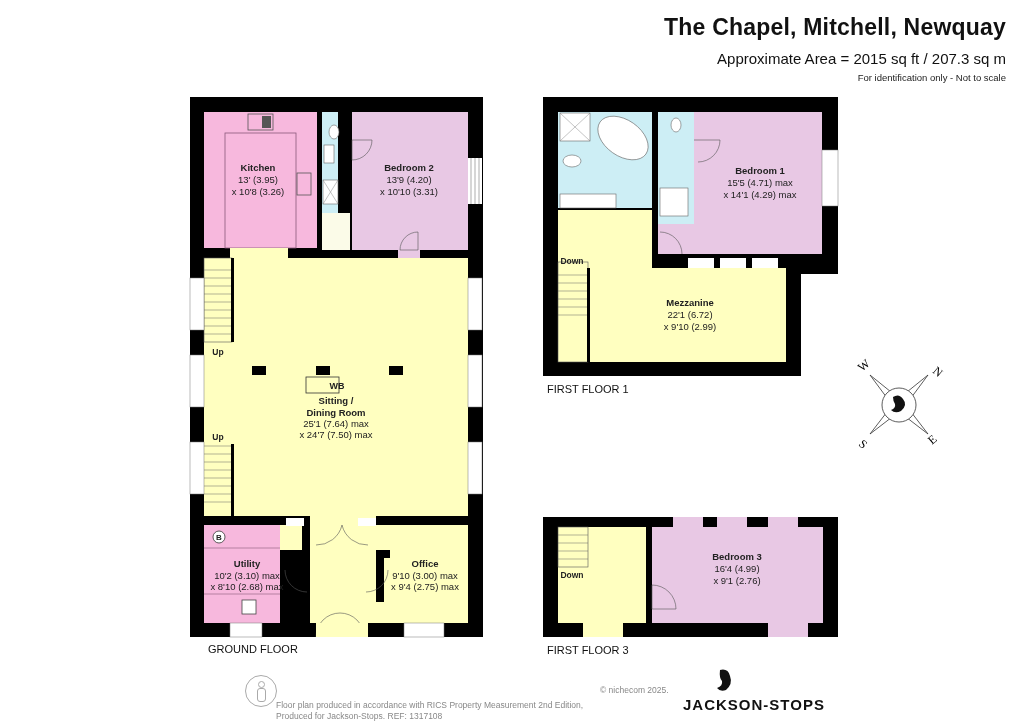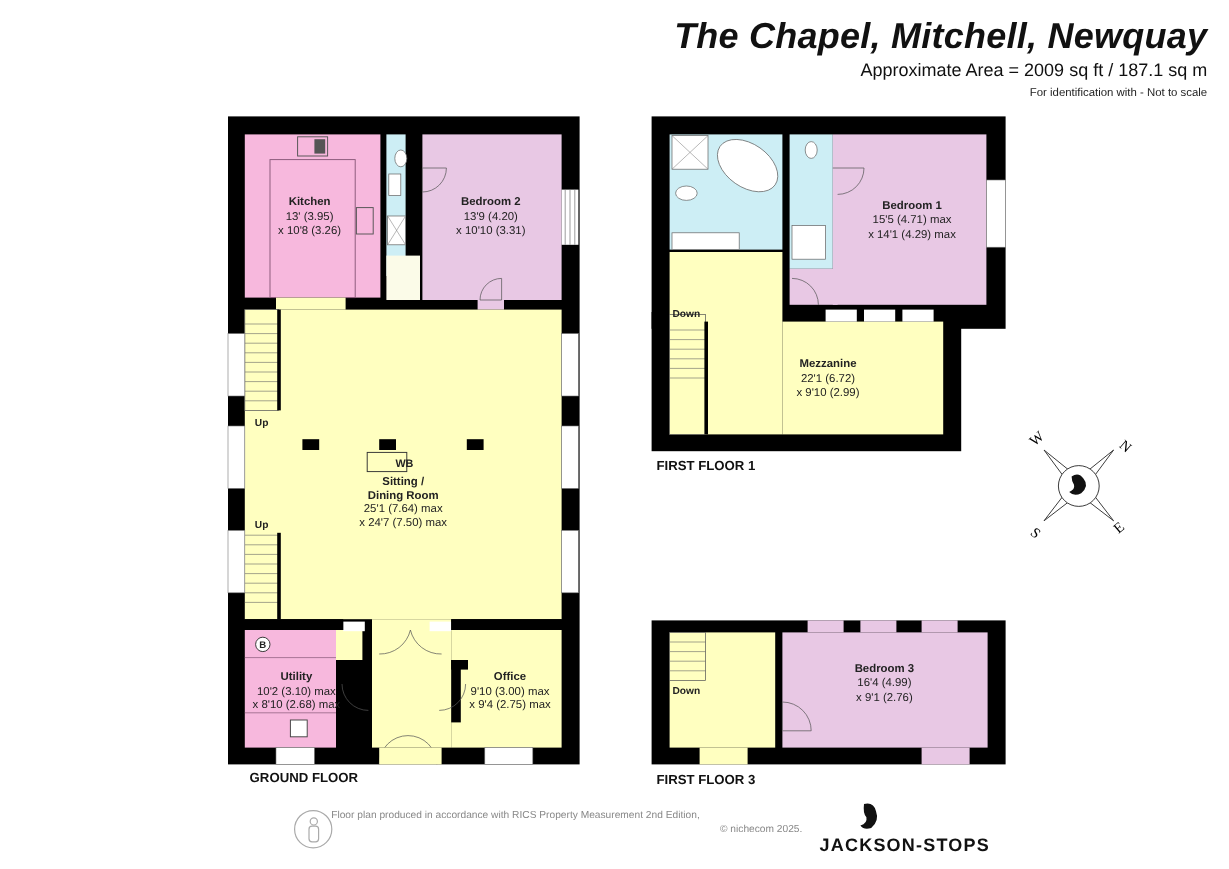--- a/index.html
+++ b/index.html
@@ -1,38 +1,38 @@
 <!DOCTYPE html>
 <html><head>
 <meta charset="utf-8">
 <style>
   html, body { margin:0; padding:0; background:#ffffff; }
   body { width:1024px; height:724px; position:relative; overflow:hidden; font-family:"Liberation Sans", sans-serif; color:#111; }
-  .title { position:absolute; right:18px; top:14px; font-size:30px; font-weight:bold; letter-spacing:0.2px;font-style:italic; }
+  .title { position:absolute; right:18px; top:14px; font-size:23px; font-weight:bold; letter-spacing:0.2px; }
   .area { position:absolute; right:18px; top:50px; font-size:15px; }
   .note { position:absolute; right:18px; top:72px; font-size:9.5px; color:#222; }
   svg.plan { position:absolute; left:0; top:0; }
   .rl { font-family:"Liberation Sans", sans-serif; text-anchor:middle; fill:#222; }
   .rn { font-weight:bold; font-size:9.5px; }
   .rd { font-size:9.5px; }
-  .fl { position:absolute; font-size:11px; font-weight:bold; }
-  .foot { position:absolute; left:276px; top:674px; font-size:8.5px; color:#888; line-height:11px; }
+  .fl { position:absolute; font-size:11px; font-weight:normal; }
+  .foot { position:absolute; left:276px; top:700px; font-size:8.5px; color:#888; line-height:11px; }
   .person { position:absolute; left:245px; top:675px; width:30px; height:30px; border:1px solid #aaa; border-radius:50%; }
   .person .head { position:absolute; left:12px; top:5px; width:5px; height:5px; border:1px solid #aaa; border-radius:50%; }
   .person .bodyb { position:absolute; left:11px; top:12px; width:7px; height:12px; border:1px solid #aaa; border-radius:3px; }
   .copy { position:absolute; left:600px; top:685px; font-size:8.5px; color:#888; }
   .brand { position:absolute; left:683px; top:696px; font-size:15px; font-weight:bold; letter-spacing:1px; }
   .brandlogo { position:absolute; left:714px; top:668px; width:22px; height:24px; }
 </style>
 </head>
 <body>
 
 <div class="title">The Chapel, Mitchell, Newquay</div>
-<div class="area">Approximate Area = 2009 sq ft / 187.1 sq m</div>
-<div class="note">For identification with - Not to scale</div>
+<div class="area">Approximate Area = 2015 sq ft / 207.3 sq m</div>
+<div class="note">For identification only - Not to scale</div>
 
 <svg class="plan" width="1024" height="724" viewBox="0 0 1024 724">
 
   <g>
 
     <rect x="190" y="97" width="293" height="540" fill="#000"></rect>
 
     <rect x="204" y="112" width="113" height="136" fill="#f7b8dd"></rect>
     <rect x="225" y="133" width="71" height="115" fill="none" stroke="#8a5a7a" stroke-width="0.8"></rect>
     <rect x="248" y="114" width="25" height="16" fill="#f7b8dd" stroke="#555" stroke-width="0.8"></rect>
@@ -241,18 +241,19 @@
 <div class="fl" style="left:208px;top:643px">GROUND FLOOR</div>
 <div class="fl" style="left:547px;top:383px">FIRST FLOOR 1</div>
 <div class="fl" style="left:547px;top:644px">FIRST FLOOR 3</div>
 
 <div class="person">
     <div class="head"></div>
     <div class="bodyb"></div>
   </div>
 <div class="foot">
   <div>Floor plan produced in accordance with RICS Property Measurement 2nd Edition,</div>
+  <div>Produced for Jackson-Stops.   REF:  1317108</div>
 </div>
 <div class="copy">© nichecom 2025.</div>
 <svg class="brandlogo" viewBox="0 0 22 24">
   <path d="M6 2 q8 -2 10 6 q3 8 -4 14 q-6 2 -9 -2 q6 -2 5 -7 q-3 -3 -2 -11z" fill="#111"></path>
 </svg>
 <div class="brand">JACKSON-STOPS</div>
 
 </body></html>

